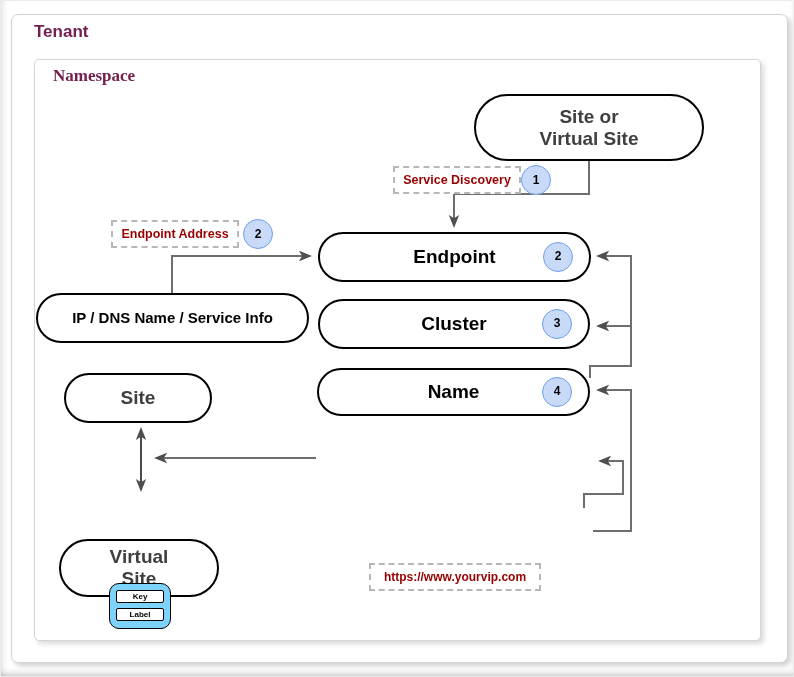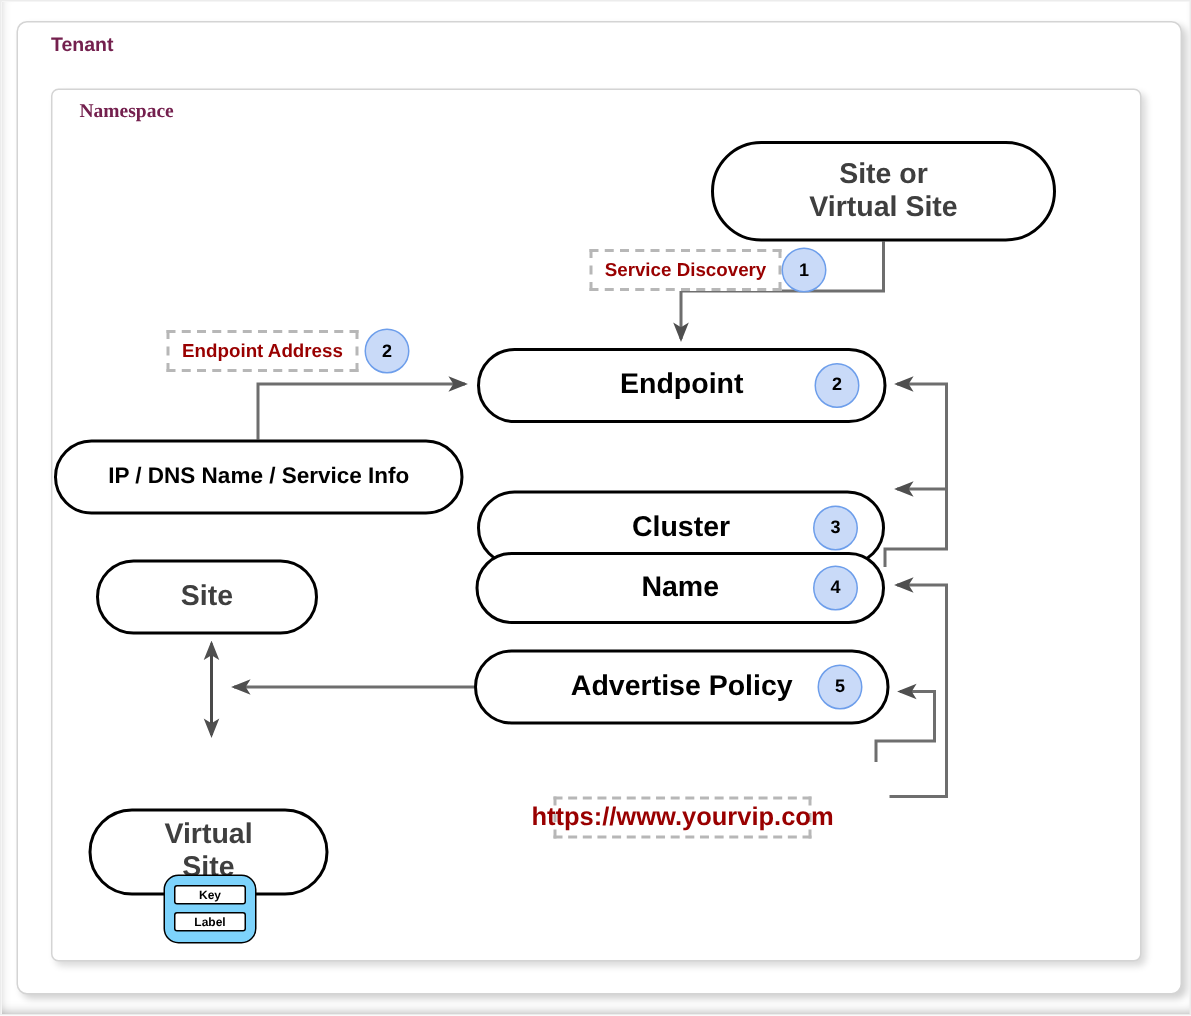--- a/index.html
+++ b/index.html
@@ -7,35 +7,35 @@
     position:relative;width:794px;height:677px;background:#ffffff;overflow:hidden;
     font-family:"Liberation Sans",sans-serif;
     border:1px solid #ececec;box-sizing:border-box;
     box-shadow:inset 0 -6px 8px -6px rgba(0,0,0,0.35), inset 6px 0 8px -7px rgba(0,0,0,0.2);
   }
   .panel{position:absolute;background:#ffffff;border:1px solid #d4d4d4;}
   .tenant-box{left:10px;top:13px;width:775px;height:647px;border-radius:7px;
     box-shadow:3px 3px 5px rgba(0,0,0,0.18);}
   .namespace-box{left:33px;top:58px;width:725px;height:580px;border-radius:5px;
     box-shadow:3px 3px 5px rgba(0,0,0,0.15);}
-  .panel-title{position:absolute;color:#74204e;font-weight:bold;font-size:13px;z-index:5;}
+  .panel-title{position:absolute;color:#74204e;font-weight:bold;font-size:17px;z-index:5;}
   .tenant-title{left:33px;top:21px;}
   .namespace-title{left:52px;top:65px;font-family:Liberation Serif, serif;}
 
   svg.connectors{position:absolute;left:0;top:0;z-index:2;pointer-events:none;}
 
   .node{position:absolute;background:#ffffff;border:2.5px solid #000;border-radius:999px;
     display:flex;align-items:center;justify-content:center;z-index:3;
     font-weight:bold;font-size:19px;color:#000;box-sizing:border-box;text-align:center;line-height:1.15;}
   .node .twoline span{display:block;}
   .gray-text{color:#3f3f3f;}
 
   .n-svs{left:473px;top:93px;width:230px;height:67px;border-radius:34px;}
   .n-endpoint{left:317px;top:231px;width:273px;height:50px;}
-  .n-cluster{left:317px;top:298px;width:272px;height:50px;margin-top:28px;}
+  .n-cluster{left:317px;top:298px;width:272px;height:50px;}
   .n-route{left:316px;top:367px;width:273px;height:48px;}
   .n-ap{left:315px;top:432px;width:277px;height:50px;}
   .n-vh{left:315px;top:507px;width:277px;height:50px;}
   .n-ipdns{left:35px;top:292px;width:273px;height:50px;font-size:15px;}
   .n-site{left:63px;top:372px;width:148px;height:50px;}
   .n-vsite{left:58px;top:494px;width:160px;height:58px;margin-top:44px;}
 
   .badge{position:absolute;width:30px;height:30px;border-radius:50%;
     background:#c9daf8;border:1.5px solid #6d9eeb;box-sizing:border-box;
     display:flex;align-items:center;justify-content:center;
@@ -43,21 +43,21 @@
   .badge.in-node{right:16px;top:50%;transform:translateY(-50%);}
   .badge.loose-sd{left:520px;top:164px;}
   .badge.loose-ea{left:242px;top:218px;}
 
   .ann{position:absolute;background:#ffffff;border:2px dashed #b7b7b7;z-index:3;
     display:flex;align-items:center;justify-content:center;box-sizing:border-box;
     color:#990000;font-weight:bold;font-size:12.5px;white-space:nowrap;}
   .ann-sd{left:392px;top:165px;width:128px;height:28px;}
   .ann-ea{left:110px;top:219px;width:128px;height:28px;}
   .ann-vip{left:163px;top:426px;width:100px;height:27px;}
-  .ann-url{left:368px;top:530px;width:172px;height:28px;font-size:17px;}
+  .ann-url{left:368px;top:562px;width:172px;height:28px;font-size:12px;}
 
   .legend{position:absolute;left:108px;top:582px;width:62px;height:46px;
     border:1.5px solid #000;border-radius:10px;background:#7dd3fc;z-index:3;box-sizing:border-box;}
   .legend .chip{position:absolute;left:6px;width:48px;height:13px;border:1px solid #000;
     border-radius:2px;background:#fff;display:flex;align-items:center;justify-content:center;
     font-size:8px;font-weight:bold;color:#000;box-sizing:border-box;}
   .legend .chip.key{top:6px;}
   .legend .chip.lbl{top:24px;}
 </style>
 </head>
@@ -106,24 +106,20 @@
   <div class="node n-cluster">
     <span>Cluster</span>
     <span class="badge in-node">3</span>
   </div>
 
   <div class="node n-route">
     <span>Name</span>
     <span class="badge in-node">4</span>
   </div>
 
-  <div class="node n-ap">
-    <span>Advertise Policy</span>
-    <span class="badge in-node">5</span>
-  </div>
 
 
   <div class="node n-ipdns">
     <span>IP / DNS Name / Service Info</span>
   </div>
 
   <div class="node n-site gray-text">
     <span>Site</span>
   </div>
 

